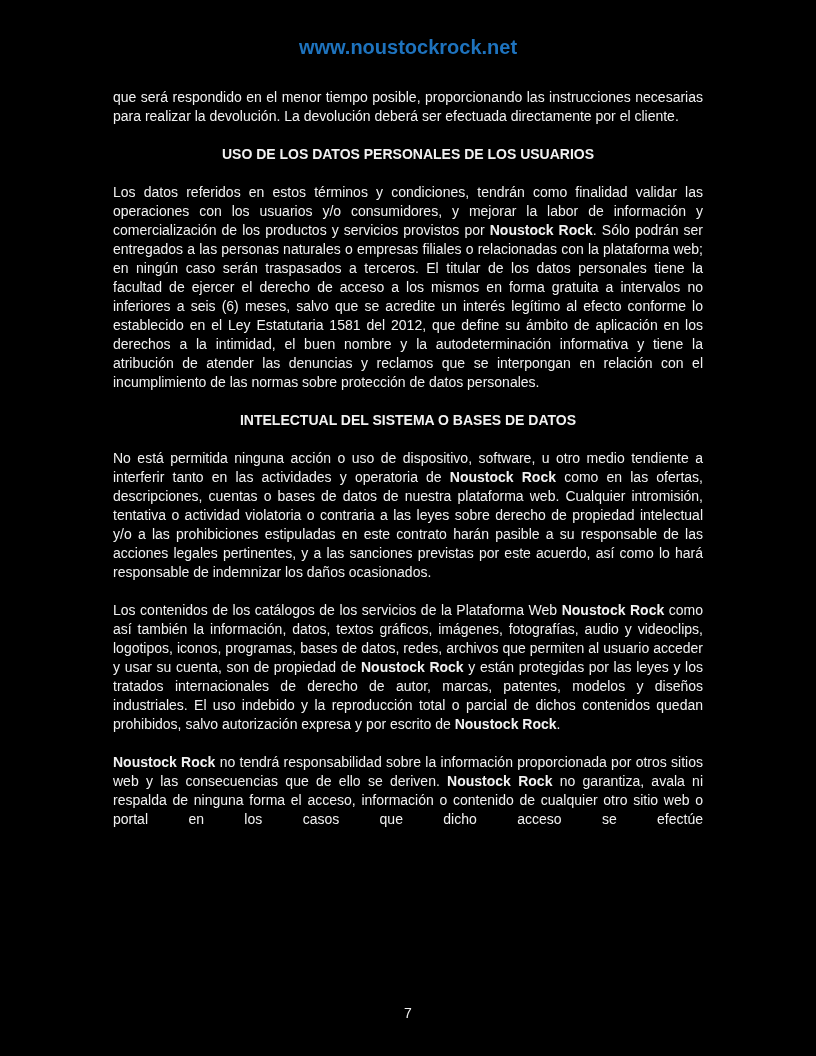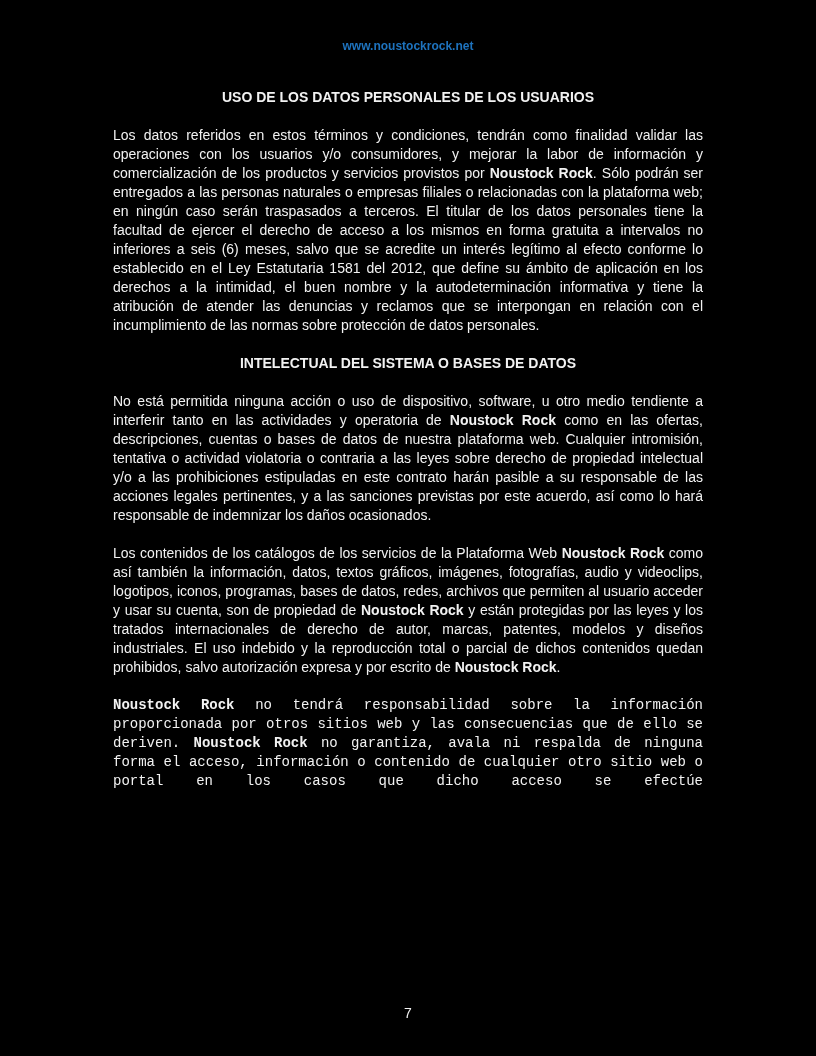--- a/index.html
+++ b/index.html
@@ -19,39 +19,38 @@
   .header {
     position: absolute;
     top: 36px;
     left: 0;
     width: 100%;
     text-align: center;
   }
   .site-link {
     color: #1e73be;
     font-weight: bold;
-    font-size: 12px;
+    font-size: 20px;
     text-decoration: none;
     cursor: pointer;
   }
   .content {
     position: absolute;
     top: 88px;
     left: 113px;
     width: 590px;
     font-size: 14px;
     line-height: 19px;
   }
   .para {
     text-align: justify;
     margin: 0 0 19px 0;
   }
   .para.justify-last {
     text-align-last: justify;
-    font-family: Liberation Mono, monospace;
   }
   .heading {
     font-weight: bold;
     margin: 0 0 19px 0;
     text-align: center;
   }
   .bold {
     font-weight: bold;
   }
   .footer {
@@ -67,20 +66,21 @@
 </head>
 <body>
 
 <div class="page">
 
   <div class="header">
     <span class="site-link">www.noustockrock.net</span>
   </div>
 
   <div class="content">
+      <div class="para"><span>que será respondido en el menor tiempo posible, proporcionando las instrucciones necesarias para realizar la devolución. La devolución deberá ser efectuada directamente por el cliente.</span></div>
       <div class="heading">USO DE LOS DATOS PERSONALES DE LOS USUARIOS</div>
       <div class="para"><span>Los datos referidos en estos términos y condiciones, tendrán como finalidad validar las operaciones con los usuarios y/o consumidores, y mejorar la labor de información y comercialización de los productos y servicios provistos por </span><span class="bold">Noustock Rock</span><span>. Sólo podrán ser entregados a las personas naturales o empresas filiales o relacionadas con la plataforma web; en ningún caso serán traspasados a terceros. El titular de los datos personales tiene la facultad de ejercer el derecho de acceso a los mismos en forma gratuita a intervalos no inferiores a seis (6) meses, salvo que se acredite un interés legítimo al efecto conforme lo establecido en el Ley Estatutaria 1581 del 2012, que define su ámbito de aplicación en los derechos a la intimidad, el buen nombre y la autodeterminación informativa y tiene la atribución de atender las denuncias y reclamos que se interpongan en relación con el incumplimiento de las normas sobre protección de datos personales.</span></div>
       <div class="heading">INTELECTUAL DEL SISTEMA O BASES DE DATOS</div>
       <div class="para"><span>No está permitida ninguna acción o uso de dispositivo, software, u otro medio tendiente a interferir tanto en las actividades y operatoria de </span><span class="bold">Noustock Rock</span><span> como en las ofertas, descripciones, cuentas o bases de datos de nuestra plataforma web. Cualquier intromisión, tentativa o actividad violatoria o contraria a las leyes sobre derecho de propiedad intelectual y/o a las prohibiciones estipuladas en este contrato harán pasible a su responsable de las acciones legales pertinentes, y a las sanciones previstas por este acuerdo, así como lo hará responsable de indemnizar los daños ocasionados.</span></div>
       <div class="para"><span>Los contenidos de los catálogos de los servicios de la Plataforma Web </span><span class="bold">Noustock Rock</span><span> como así también la información, datos, textos gráficos, imágenes, fotografías, audio y videoclips, logotipos, iconos, programas, bases de datos, redes, archivos que permiten al usuario acceder y usar su cuenta, son de propiedad de </span><span class="bold">Noustock Rock</span><span> y están protegidas por las leyes y los tratados internacionales de derecho de autor, marcas, patentes, modelos y diseños industriales. El uso indebido y la reproducción total o parcial de dichos contenidos quedan prohibidos, salvo autorización expresa y por escrito de </span><span class="bold">Noustock Rock</span><span>.</span></div>
       <div class="para justify-last"><span class="bold">Noustock Rock</span><span> no tendrá responsabilidad sobre la información proporcionada por otros sitios web y las consecuencias que de ello se deriven. </span><span class="bold">Noustock Rock</span><span> no garantiza, avala ni respalda de ninguna forma el acceso, información o contenido de cualquier otro sitio web o portal en los casos que dicho acceso se efectúe</span></div>
     </div>
 
   <div class="footer">
     <span>7</span>

